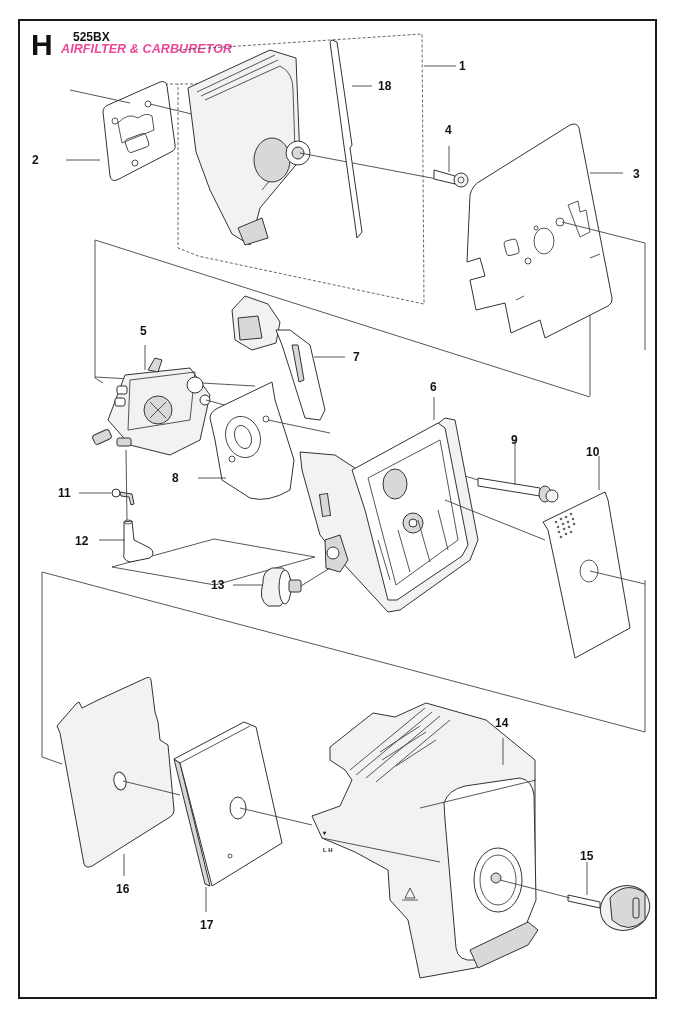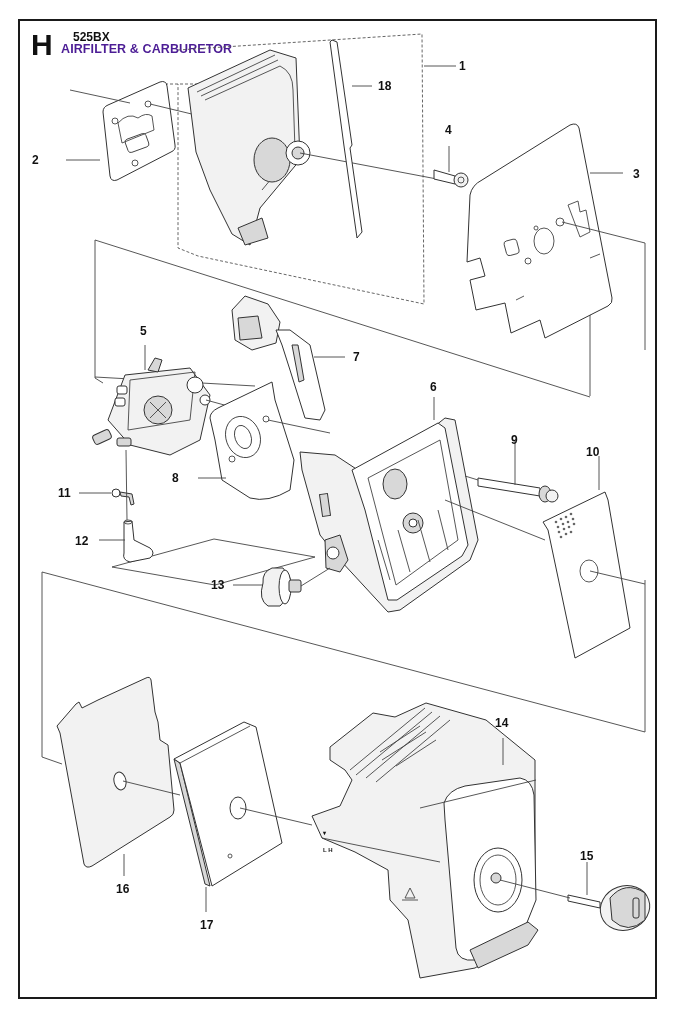--- a/index.html
+++ b/index.html
@@ -1,20 +1,20 @@
 <!DOCTYPE html>
 <html><head>
   <meta charset="utf-8">
   <style>
     html, body { margin: 0; padding: 0; background: #ffffff; }
     body { width: 683px; height: 1024px; position: relative; overflow: hidden; font-family: "Liberation Sans", sans-serif; }
     .frame { position: absolute; left: 18px; top: 19px; width: 639px; height: 980px; border: 2px solid #1a1a1a; box-sizing: border-box; }
     .section-letter { position: absolute; left: 31px; top: 30px; font-size: 30px; font-weight: bold; color: #111; line-height: 1; }
     .model { position: absolute; left: 61px; top: 31px; font-size: 12px; font-weight: bold; color: #111; line-height: 1; padding-left: 12px; }
-    .title { position: absolute; left: 61px; top: 43px; font-size: 12.5px; font-weight: bold; color: #4c1d95; line-height: 1; letter-spacing: 0.1px; }
+    .title { position: absolute; left: 61px; top: 43px; font-size: 12.5px; font-weight: bold; color: #ec4899; line-height: 1; letter-spacing: 0.1px; font-style: italic; }
     svg.diagram { position: absolute; left: 0; top: 0; }
     .lbl { font-family: "Liberation Sans", sans-serif; font-size: 12px; font-weight: bold; fill: #111; }
     .ln { stroke: #444; stroke-width: 0.9; fill: none; }
     .pt { stroke: #333; stroke-width: 1; fill: #fff; }
     .ptg { stroke: #333; stroke-width: 1; fill: #f2f2f2; }
     .ptd { stroke: #333; stroke-width: 1; fill: #d8d8d8; }
     .dash { stroke: #555; stroke-width: 0.9; fill: none; stroke-dasharray: 3 2; }
   </style>
 </head>
 <body>

